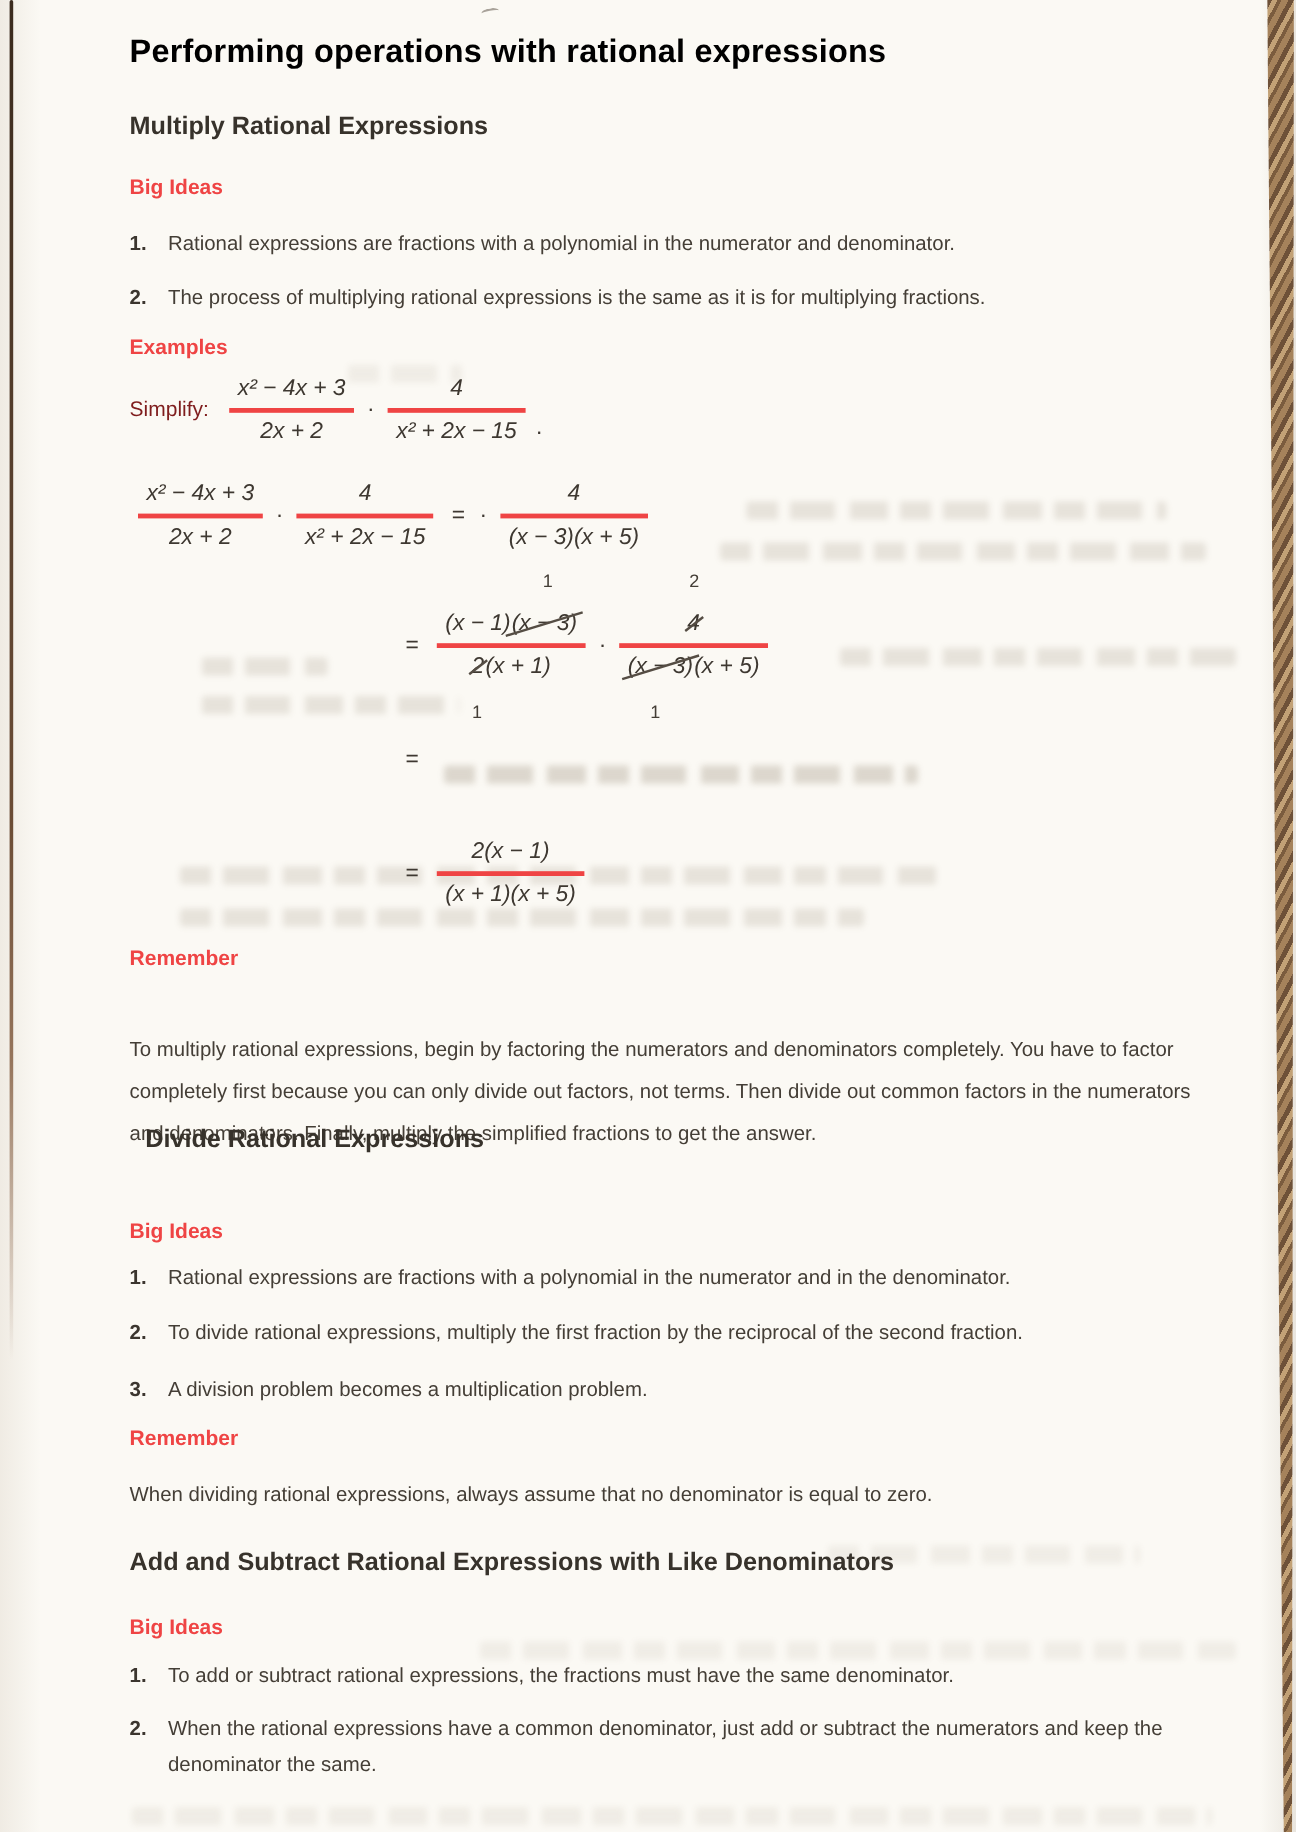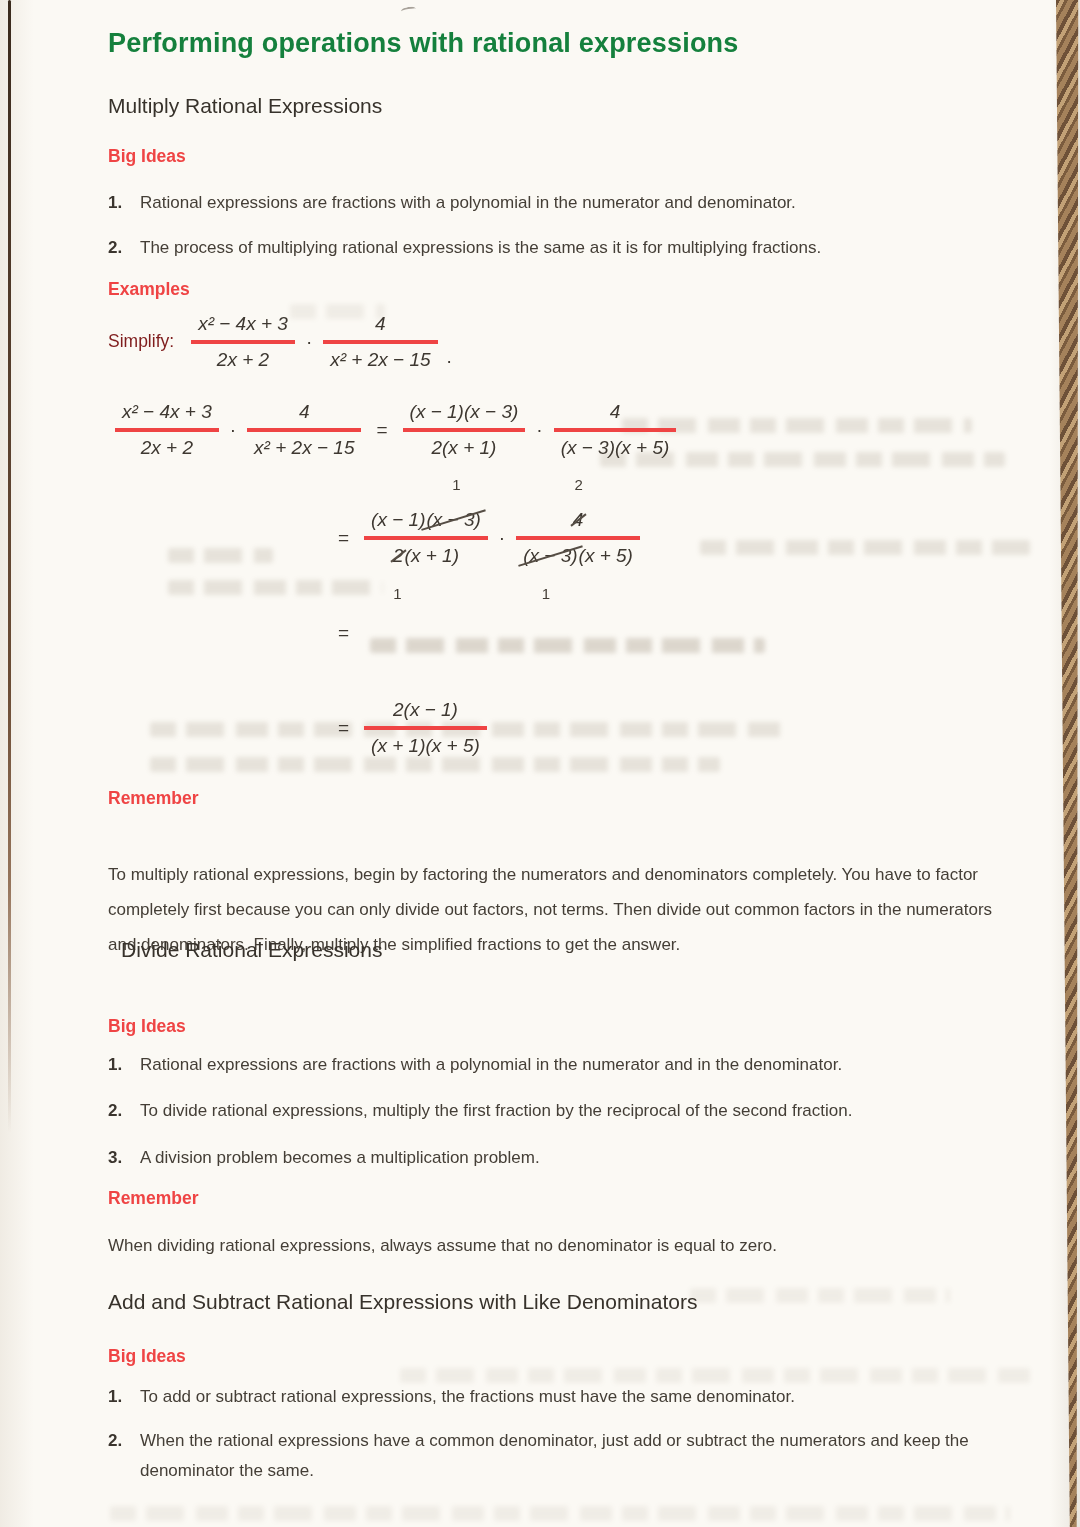--- a/index.html
+++ b/index.html
@@ -38,22 +38,22 @@
   
   .ghost{
     position:absolute;height:15px;border-radius:3px;
     filter:blur(2.5px);opacity:.17;
     background:repeating-linear-gradient(90deg,#857660 0 26px,transparent 26px 36px,#857660 36px 74px,transparent 74px 86px,#857660 86px 118px,transparent 118px 128px);
   }
   .ghost.strong{opacity:.26;}
   .ghost.faintest{opacity:.09;}
   
   .abs{position:absolute;left:108px;}
-  .doc-title{font-size:27px;font-weight:700;color:#15803d;letter-spacing:.2px;}
-  .h2{font-size:21px;font-weight:400;color:#37322b;}
+  .doc-title{font-size:27px;font-weight:700;color:#000000;letter-spacing:.2px;}
+  .h2{font-size:21px;font-weight:700;color:#37322b;}
   .h3{font-size:17.5px;font-weight:700;color:#ef4444;}
   .body-text{font-size:17px;color:#443e36;line-height:35px;width:900px;}
   .list-item{display:flex;font-size:17px;color:#443e36;width:912px;line-height:30px;}
   .list-item .li-num{font-weight:700;width:32px;flex:0 0 32px;color:#3b352e;}
   
   .eq-row{position:absolute;display:flex;align-items:center;font-size:19px;color:#3e3831;}
   .mi{font-style:italic;}
   .frac{display:inline-flex;flex-direction:column;align-items:center;margin:0 7px;text-align:center;line-height:1.25;}
   .frac .num{padding:0 7px 4px;display:inline-flex;align-items:center;gap:1px;}
   .frac .den{padding:4px 7px 0;border-top:4px solid #ef4444;align-self:stretch;display:flex;justify-content:center;align-items:center;gap:1px;}
@@ -129,24 +129,20 @@
     <span class="frac">
       <span class="num mi">x² − 4x + 3</span>
       <span class="den mi">2x + 2</span>
     </span>
     <span class="op">·</span>
     <span class="frac">
       <span class="num mi">4</span>
       <span class="den mi">x² + 2x − 15</span>
     </span>
     <span class="eq-sign">=</span>
-    <span class="frac">
-      <span class="num mi">(x − 1)(x − 3)</span>
-      <span class="den mi">2(x + 1)</span>
-    </span>
     <span class="op">·</span>
     <span class="frac">
       <span class="num mi">4</span>
       <span class="den mi">(x − 3)(x + 5)</span>
     </span>
   </div>
 
   <div class="eq-row" style="left:330px;top:508px;">
     <span class="eq-sign">=</span>
     <span class="frac">

